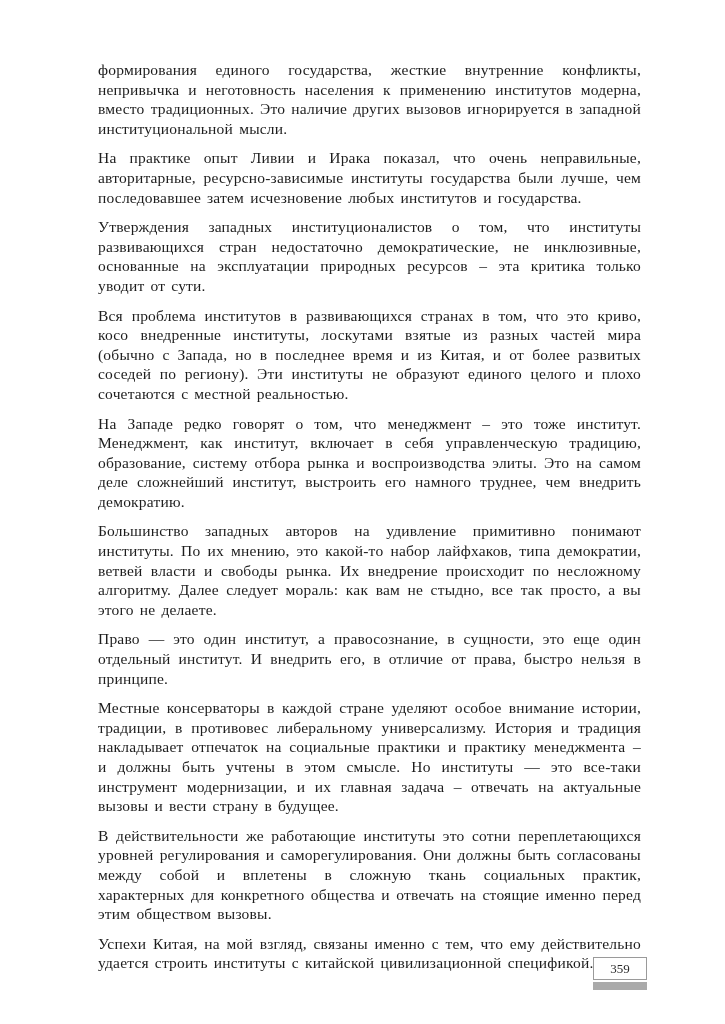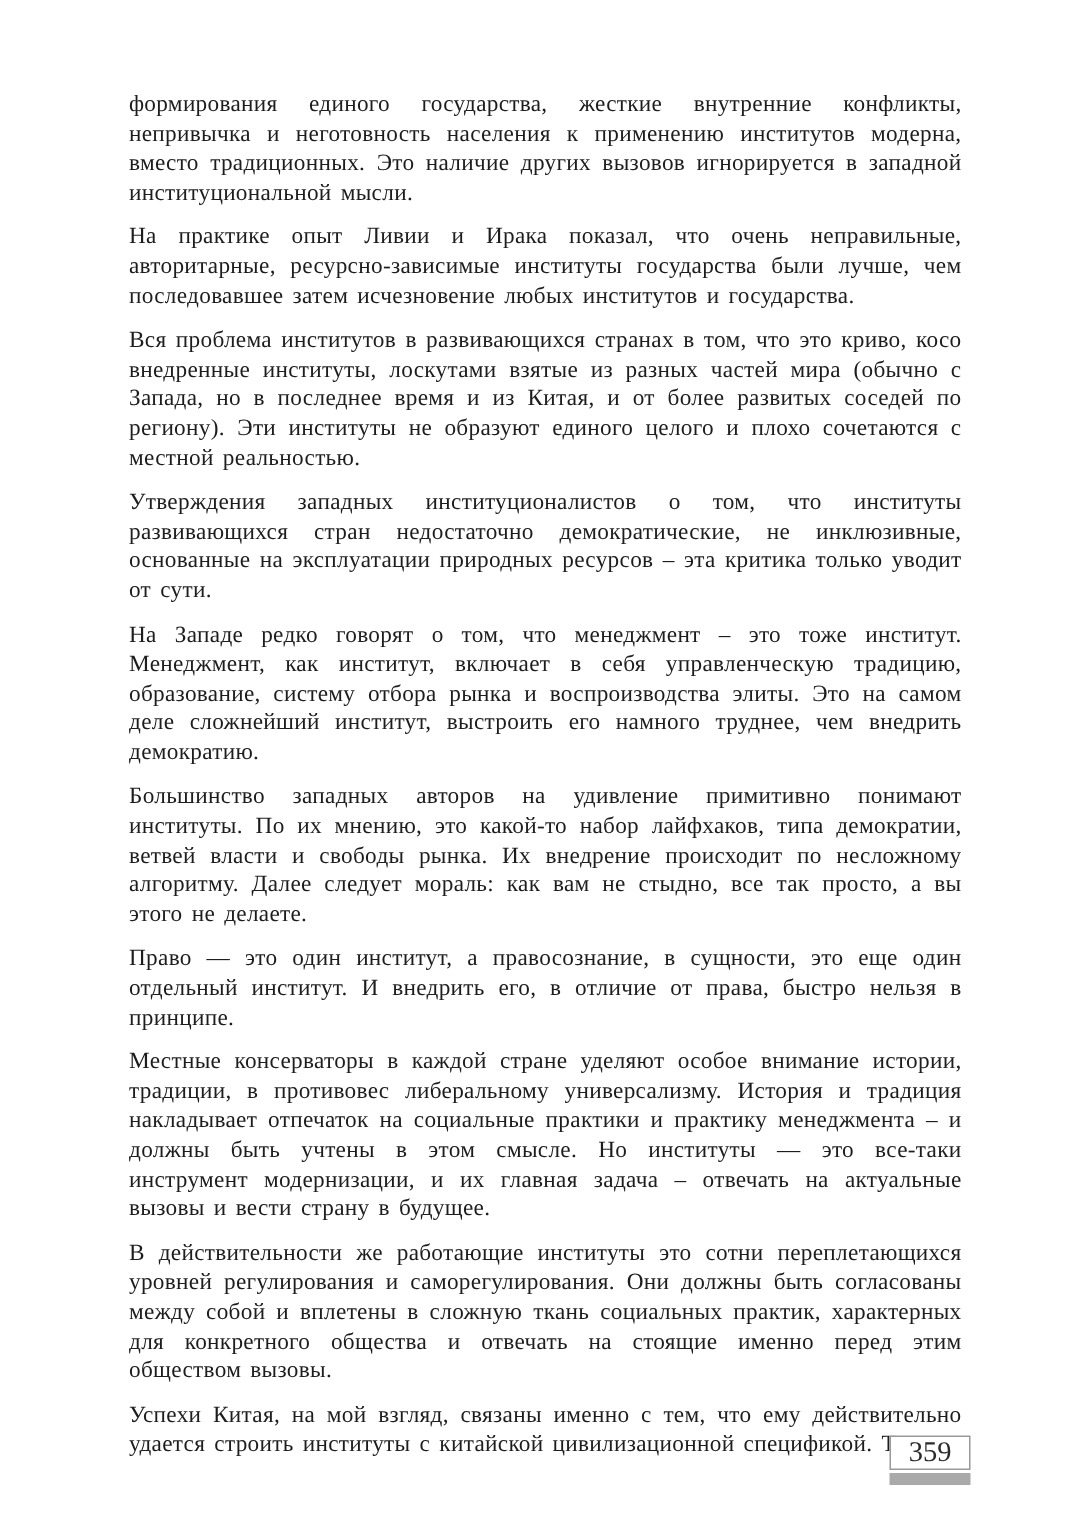--- a/index.html
+++ b/index.html
@@ -16,56 +16,56 @@
     font-family: "Liberation Serif", "DejaVu Serif", serif;
     color: #1d1d1d;
   }
   .text-block {
     position: absolute;
     top: 60px;
     left: 86px;
     right: 84px;
   }
   .text-block p {
-    margin: 0 0 10px 0;
+    margin: 0 0 10px 12px;
     text-align: justify;
     font-size: 15.5px;
     line-height: 19.6px;
     word-spacing: 2px;
     letter-spacing: 0.2px;
   }
   .footer {
     position: absolute;
     right: 78px;
     bottom: 34px;
     width: 54px;
     text-align: center;
   }
   .page-number-box {
     border: 1px solid #9a9a9a;
-    font-size: 19px;
+    font-size: 13px;
     line-height: 21px;
     color: #2a2a2a;
     background: #ffffff;
   }
   .page-number-bar {
     height: 8px;
     margin-top: 2px;
     background: #aaaaaa;
   }
 </style>
 </head>
 <body>
 
 <div class="page">
   <div class="text-block">
     <p>формирования единого государства, жесткие внутренние конфликты, непривычка и неготовность населения к применению институтов модерна, вместо традиционных. Это наличие других вызовов игнорируется в западной институциональной мысли.</p>
     <p>На практике опыт Ливии и Ирака показал, что очень неправильные, авторитарные, ресурсно-зависимые институты государства были лучше, чем последовавшее затем исчезновение любых институтов и государства.</p>
+    <p>Утверждения западных институционалистов о том, что институты развивающихся стран недостаточно демократические, не инклюзивные, основанные на эксплуатации природных ресурсов – эта критика только уводит от сути.</p>
     <p>Вся проблема институтов в развивающихся странах в том, что это криво, косо внедренные институты, лоскутами взятые из разных частей мира (обычно с Запада, но в последнее время и из Китая, и от более развитых соседей по региону). Эти институты не образуют единого целого и плохо сочетаются с местной реальностью.</p>
-    <p>Утверждения западных институционалистов о том, что институты развивающихся стран недостаточно демократические, не инклюзивные, основанные на эксплуатации природных ресурсов – эта критика только уводит от сути.</p>
     <p>На Западе редко говорят о том, что менеджмент – это тоже институт. Менеджмент, как институт, включает в себя управленческую традицию, образование, систему отбора рынка и воспроизводства элиты. Это на самом деле сложнейший институт, выстроить его намного труднее, чем внедрить демократию.</p>
     <p>Большинство западных авторов на удивление примитивно понимают институты. По их мнению, это какой-то набор лайфхаков, типа демократии, ветвей власти и свободы рынка. Их внедрение происходит по несложному алгоритму. Далее следует мораль: как вам не стыдно, все так просто, а вы этого не делаете.</p>
     <p>Право — это один институт, а правосознание, в сущности, это еще один отдельный институт. И внедрить его, в отличие от права, быстро нельзя в принципе.</p>
     <p>Местные консерваторы в каждой стране уделяют особое внимание истории, традиции, в противовес либеральному универсализму. История и традиция накладывает отпечаток на социальные практики и практику менеджмента – и должны быть учтены в этом смысле. Но институты — это все-таки инструмент модернизации, и их главная задача – отвечать на актуальные вызовы и вести страну в будущее.</p>
     <p>В действительности же работающие институты это сотни переплетающихся уровней регулирования и саморегулирования. Они должны быть согласованы между собой и вплетены в сложную ткань социальных практик, характерных для конкретного общества и отвечать на стоящие именно перед этим обществом вызовы.</p>
     <p>Успехи Китая, на мой взгляд, связаны именно с тем, что ему действительно удается строить институты с китайской цивилизационной спецификой. То</p>
   </div>
   <div class="footer">
     <div class="page-number-box">359</div>
     <div class="page-number-bar"></div>

